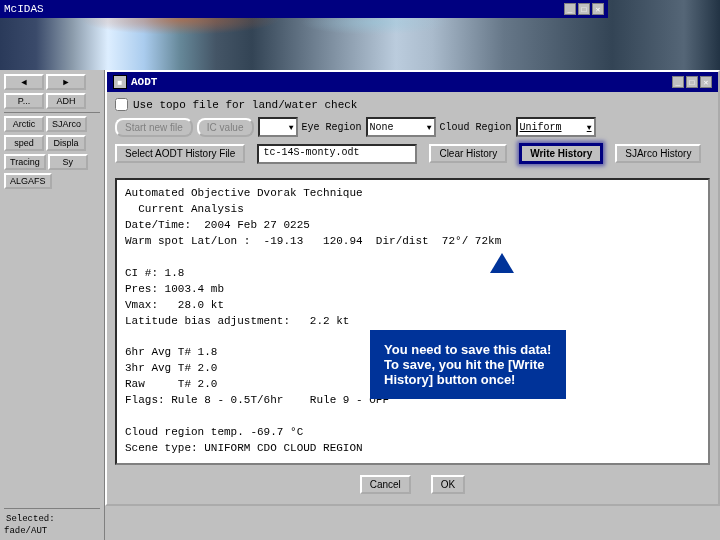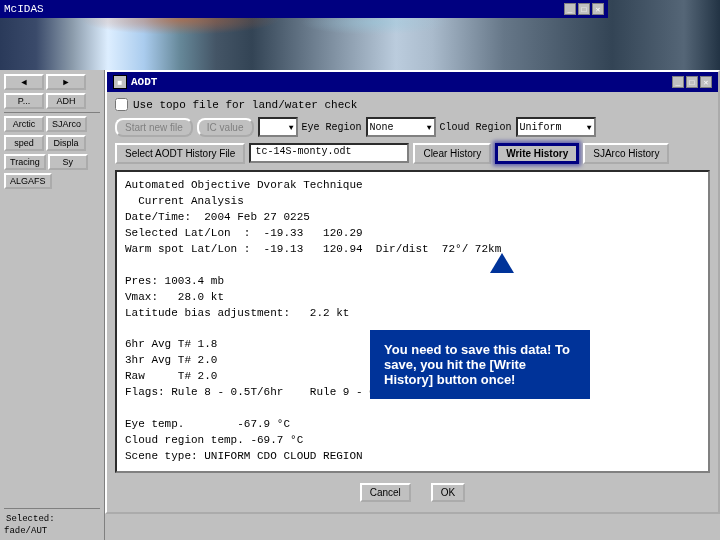--- a/index.html
+++ b/index.html
@@ -173,22 +173,23 @@
       font-size: 8px;
     }
     .field-label {
       font-size: 10px;
       white-space: nowrap;
     }
 
     
     .row-history {
       display: flex;
-      gap: 4px;
-      margin-bottom: 6px;
+      align-items: center;
+      gap: 12px;
+      margin-bottom: 14px;
     }
     .history-file-display {
       background: white;
       border: 2px inset #808080;
       padding: 1px 4px;
       font-size: 10px;
       min-width: 160px;
       height: 20px;
     }
 
@@ -211,21 +212,21 @@
       justify-content: center;
       gap: 20px;
       padding: 4px 0;
     }
 
     
     .callout {
       position: absolute;
       left: 370px;
       top: 330px;
-      width: 220px;
+      width: 196px;
       background: #003399;
       color: white;
       font-family: Arial, sans-serif;
       font-size: 13px;
       font-weight: bold;
       padding: 12px 14px;
       z-index: 100;
     }
     .callout-arrow {
       position: absolute;
@@ -322,52 +323,51 @@
       <button class="dialog-btn dialog-btn-disabled">IC value</button>
       <div class="dropdown" style="min-width:40px;">
         <span class="dropdown-arrow">▼</span>
       </div>
       <span class="field-label">Eye Region</span>
       <div class="dropdown" style="min-width:70px;">
         <span>None</span>
         <span class="dropdown-arrow">▼</span>
       </div>
       <span class="field-label">Cloud Region</span>
-      <div class="dropdown" style="min-width:80px;">
+      <div class="dropdown" style="min-width:80px;text-decoration:underline;">
         <span>Uniform</span>
         <span class="dropdown-arrow">▼</span>
       </div>
     </div>
 
     <div class="row-history">
       <button class="dialog-btn">Select AODT History File</button>
       <div class="history-file-display">tc-14S-monty.odt</div>
       <button class="dialog-btn">Clear History</button>
       <button class="dialog-btn btn-highlighted">Write History</button>
       <button class="dialog-btn">SJArco History</button>
     </div>
 
     <div class="text-output-wrapper">
       <div class="text-output" id="output-area">
           <div>Automated&nbsp;Objective&nbsp;Dvorak&nbsp;Technique</div>
           <div>&nbsp;&nbsp;Current&nbsp;Analysis</div>
           <div>Date/Time:&nbsp;&nbsp;2004&nbsp;Feb&nbsp;27&nbsp;0225</div>
-          <div>Selected&nbsp;Lat/Lon&nbsp;&nbsp;:&nbsp;&nbsp;-19.33&nbsp;&nbsp;&nbsp;120.29</div>
           <div>Warm&nbsp;spot&nbsp;Lat/Lon&nbsp;:&nbsp;&nbsp;-19.13&nbsp;&nbsp;&nbsp;120.94&nbsp;&nbsp;Dir/dist&nbsp;&nbsp;72°/&nbsp;72km</div>
           <div>&nbsp;</div>
+          <div>CI&nbsp;#:&nbsp;1.8</div>
           <div>Pres:&nbsp;1003.4&nbsp;mb</div>
           <div>Vmax:&nbsp;&nbsp;&nbsp;28.0&nbsp;kt</div>
           <div>Latitude&nbsp;bias&nbsp;adjustment:&nbsp;&nbsp;&nbsp;2.2&nbsp;kt</div>
           <div>&nbsp;</div>
           <div>6hr&nbsp;Avg&nbsp;T#&nbsp;1.8</div>
           <div>3hr&nbsp;Avg&nbsp;T#&nbsp;2.0</div>
           <div>Raw&nbsp;&nbsp;&nbsp;&nbsp;&nbsp;T#&nbsp;2.0</div>
           <div>Flags:&nbsp;Rule&nbsp;8&nbsp;-&nbsp;0.5T/6hr&nbsp;&nbsp;&nbsp;&nbsp;Rule&nbsp;9&nbsp;-&nbsp;OFF</div>
           <div>&nbsp;</div>
-          <div>Eye&nbsp;temp.&nbsp;&nbsp;&nbsp;&nbsp;&nbsp;&nbsp;&nbsp;&nbsp;-67.9&nbsp;°C</div>
           <div>Cloud&nbsp;region&nbsp;temp.&nbsp;-69.7&nbsp;°C</div>
           <div>Scene&nbsp;type:&nbsp;UNIFORM&nbsp;CDO&nbsp;CLOUD&nbsp;REGION</div>
         </div>
     </div>
 
     <div class="row-bottom-btns">
       <button class="dialog-btn">Cancel</button>
       <button class="dialog-btn">OK</button>
     </div>
   </div>

